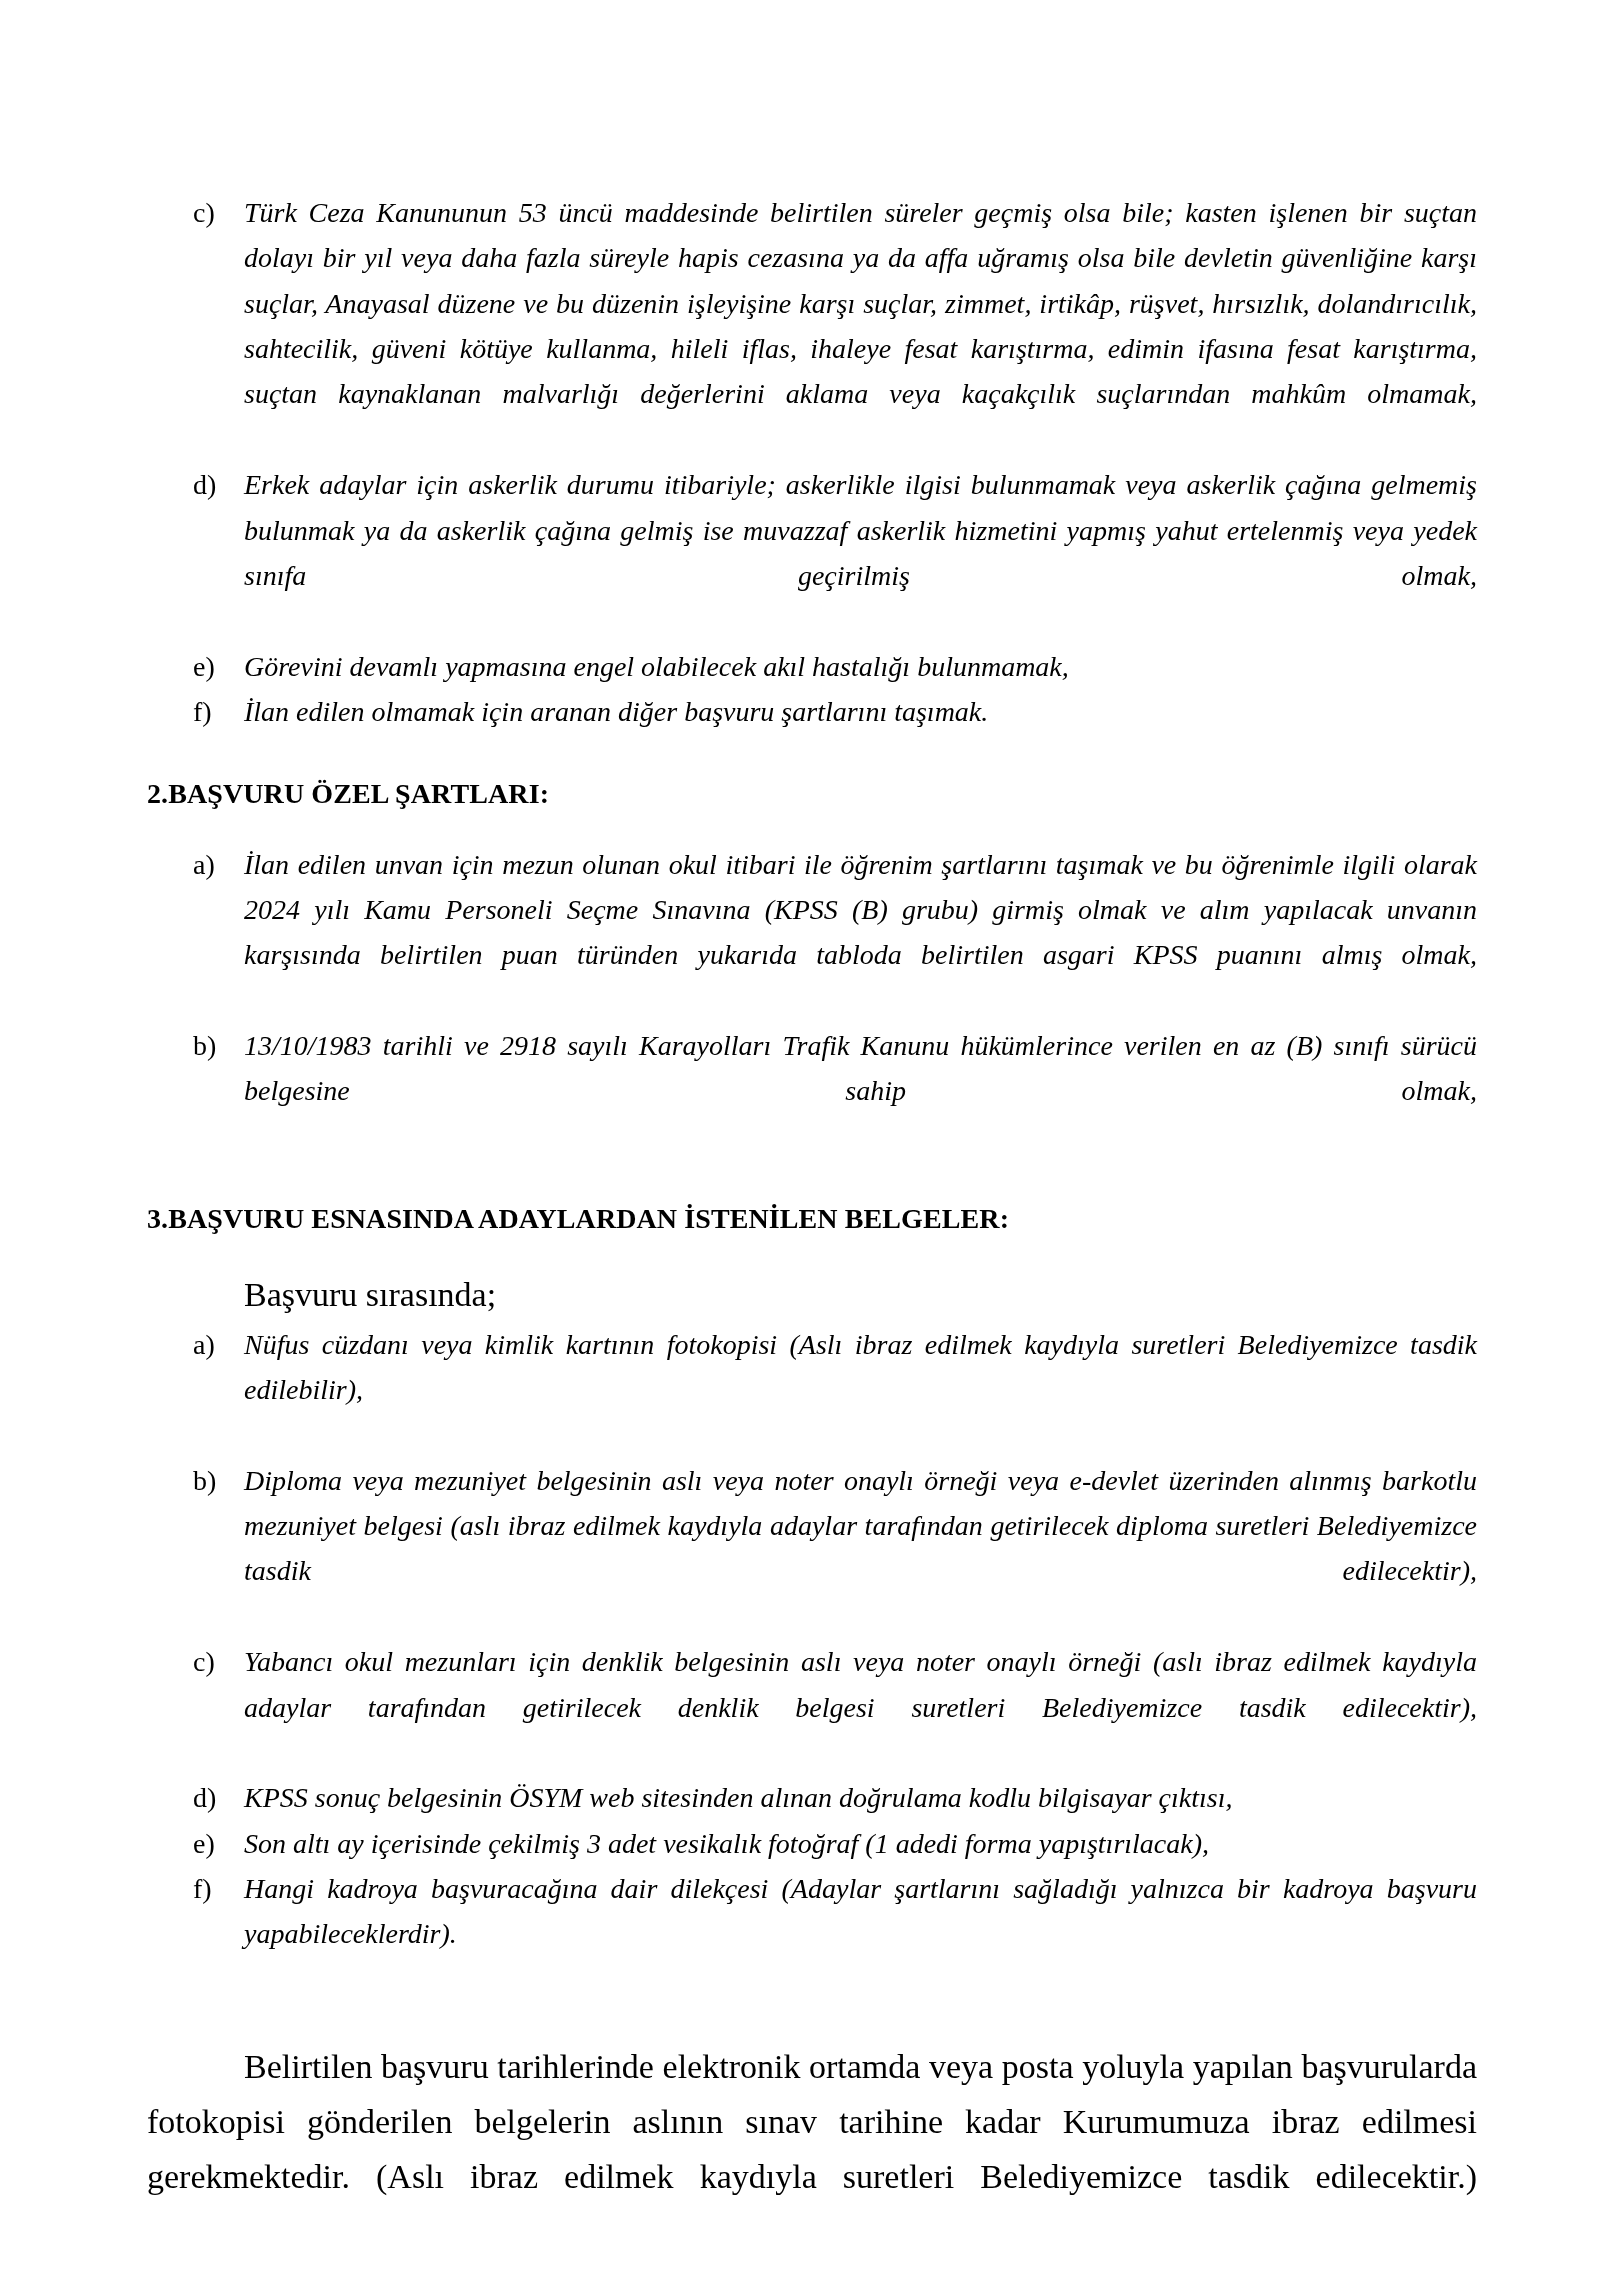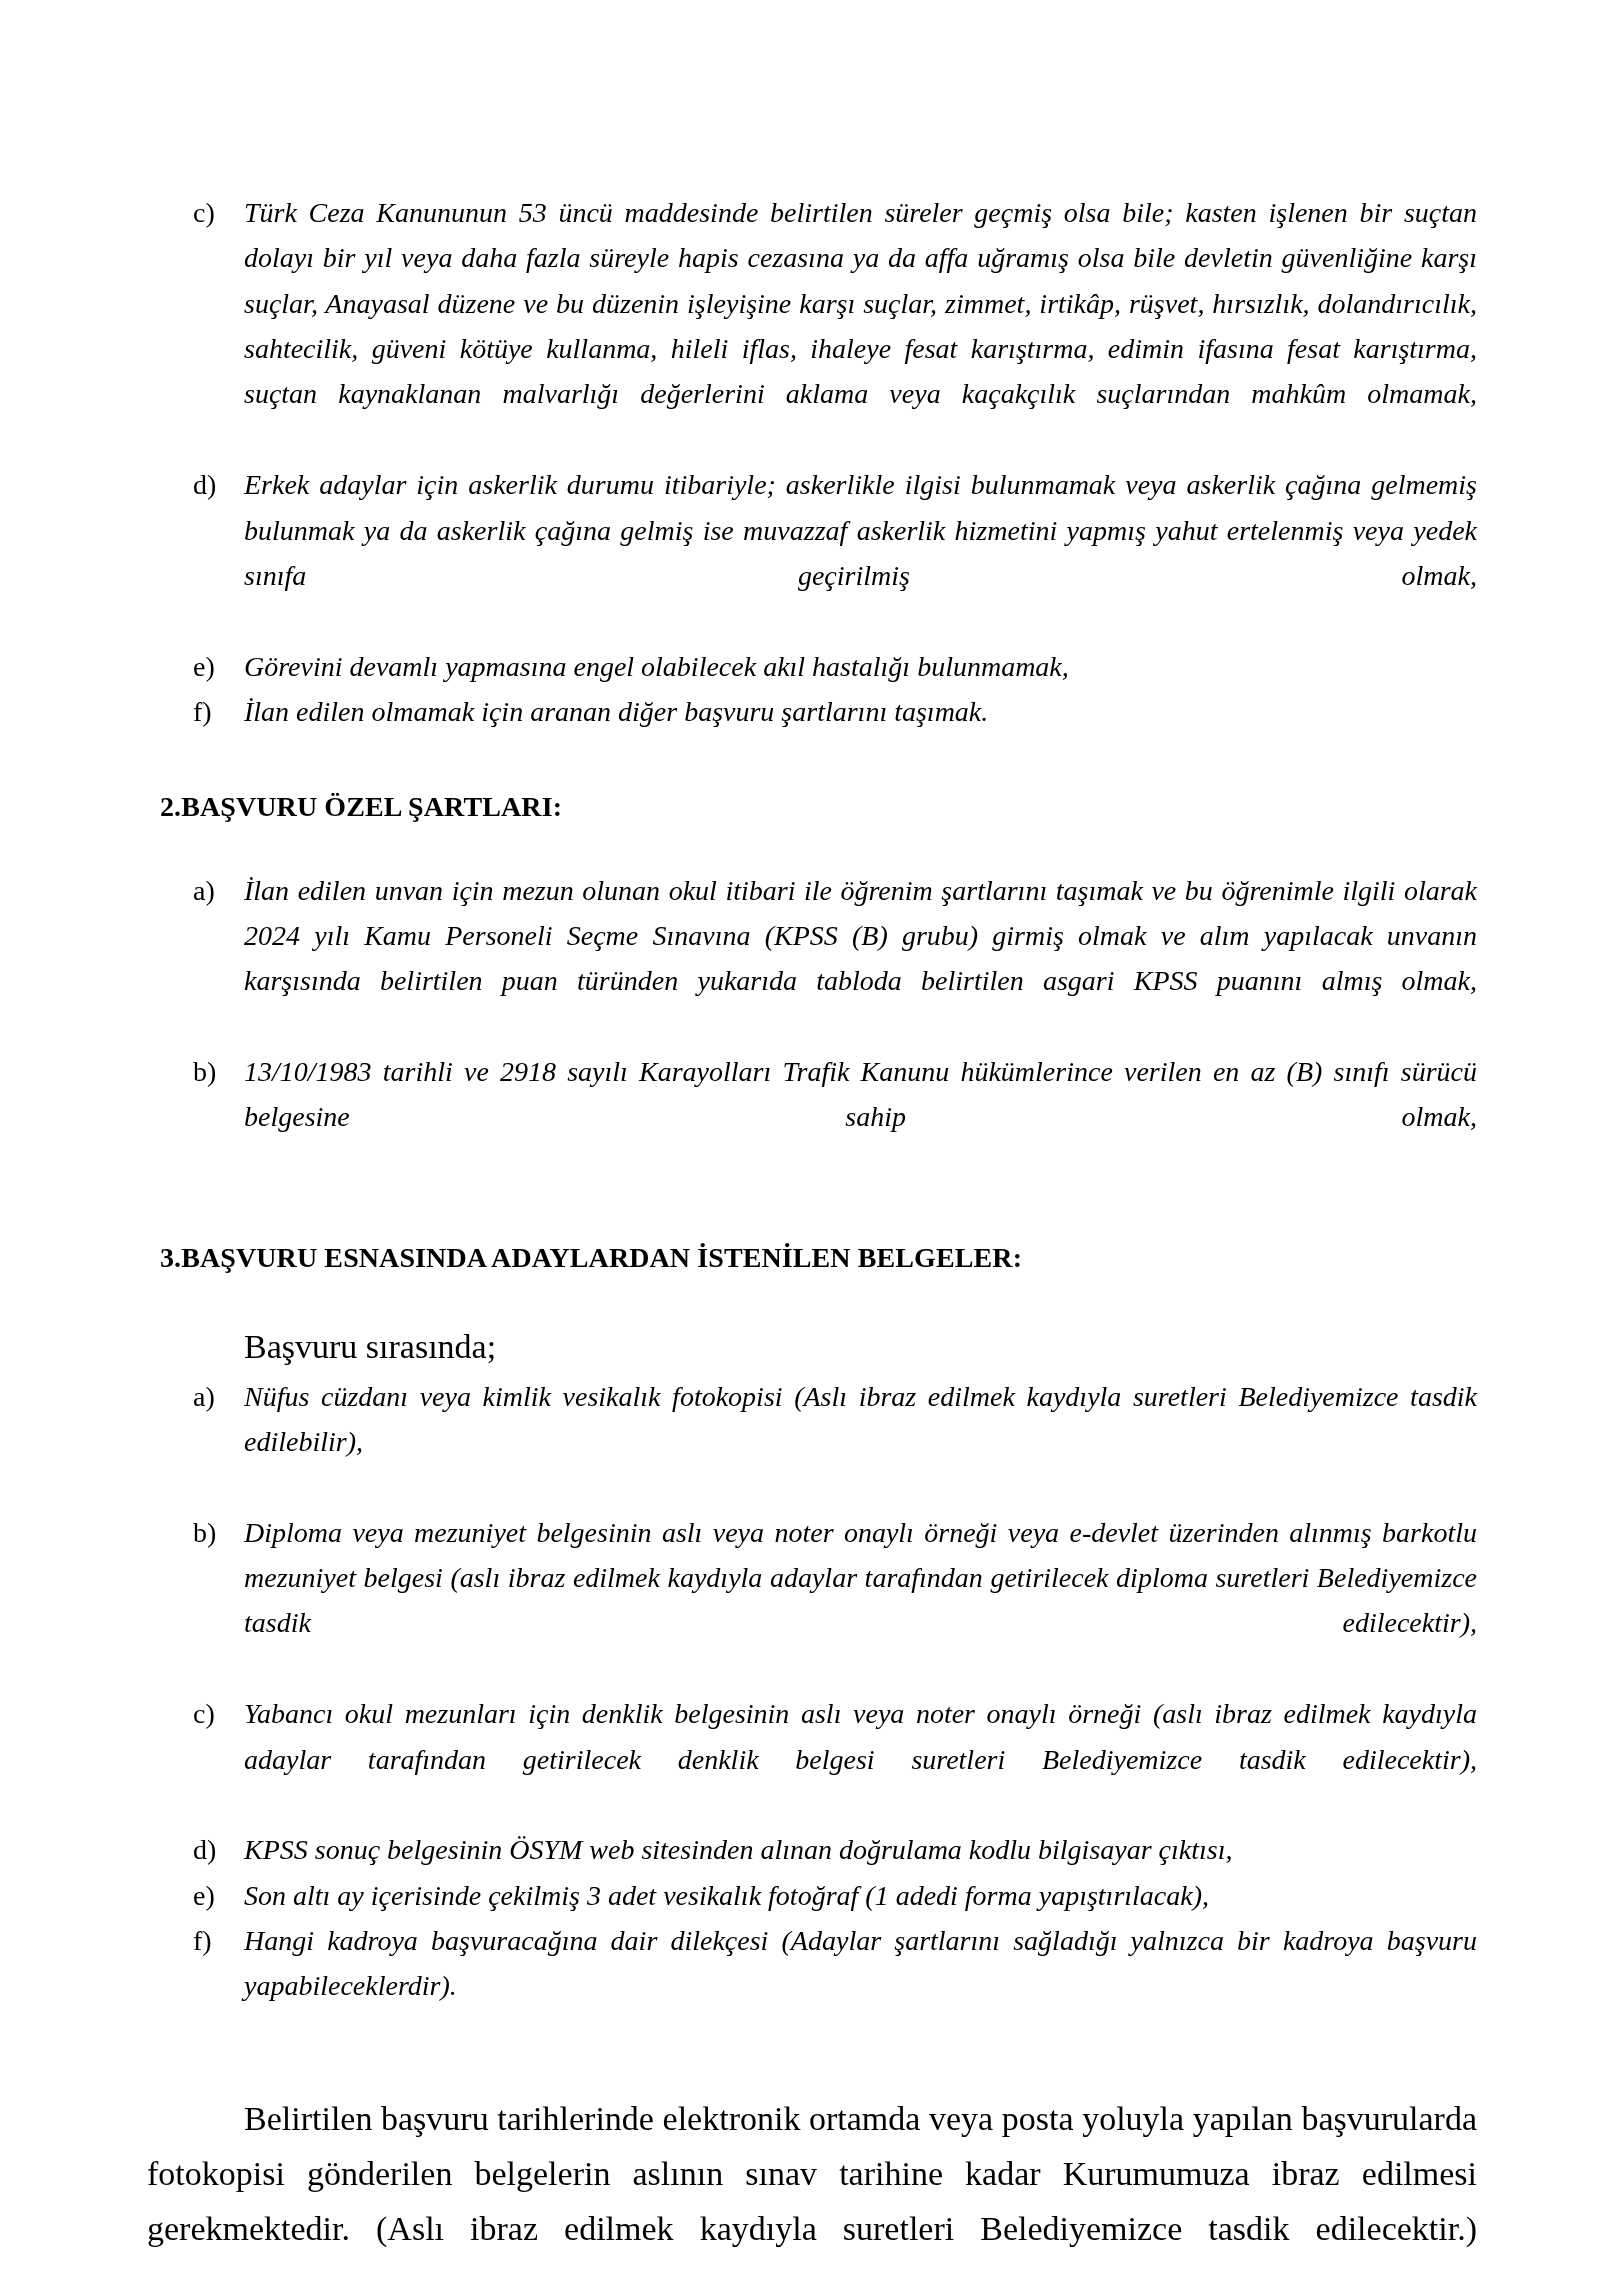--- a/index.html
+++ b/index.html
@@ -33,21 +33,21 @@
     margin: 0;
     hyphens: none;
   }
   .para-indent {
     text-indent: 97px;
   }
   .section-heading {
     font-size: 28px;
     font-weight: bold;
     line-height: 1.62;
-    margin: 13px;
+    margin: 0;
     text-align: left;
     letter-spacing: 0.1px;
   }
   .gap-lg { height: 37px; }
   .gap-md { height: 25px; }
 
   
   ol.alpha-list {
     list-style: none;
     margin: 0;
@@ -137,21 +137,21 @@
     <p class="section-heading">3.BAŞVURU ESNASINDA ADAYLARDAN İSTENİLEN BELGELER:</p>
 
     <div class="gap-md"></div>
 
     <p class="para para-indent no-stretch">Başvuru sırasında;</p>
 
 
     <ol class="alpha-list">
       <li>
         <span class="marker">a)</span>
-        <span class="li-text">Nüfus cüzdanı veya kimlik vesikalık fotokopisi (Aslı ibraz edilmek kaydıyla suretleri Belediyemizce tasdik edilebilir),</span>
+        <span class="li-text">Nüfus cüzdanı veya kimlik kartının fotokopisi (Aslı ibraz edilmek kaydıyla suretleri Belediyemizce tasdik edilebilir),</span>
       </li>
       <li>
         <span class="marker">b)</span>
         <span class="li-text">Diploma veya mezuniyet belgesinin aslı veya noter onaylı örneği veya e-devlet üzerinden alınmış barkotlu mezuniyet belgesi (aslı ibraz edilmek kaydıyla adaylar tarafından getirilecek diploma suretleri Belediyemizce tasdik edilecektir),</span>
       </li>
       <li>
         <span class="marker">c)</span>
         <span class="li-text">Yabancı okul mezunları için denklik belgesinin aslı veya noter onaylı örneği (aslı ibraz edilmek kaydıyla adaylar tarafından getirilecek denklik belgesi suretleri Belediyemizce tasdik edilecektir),</span>
       </li>
       <li>

